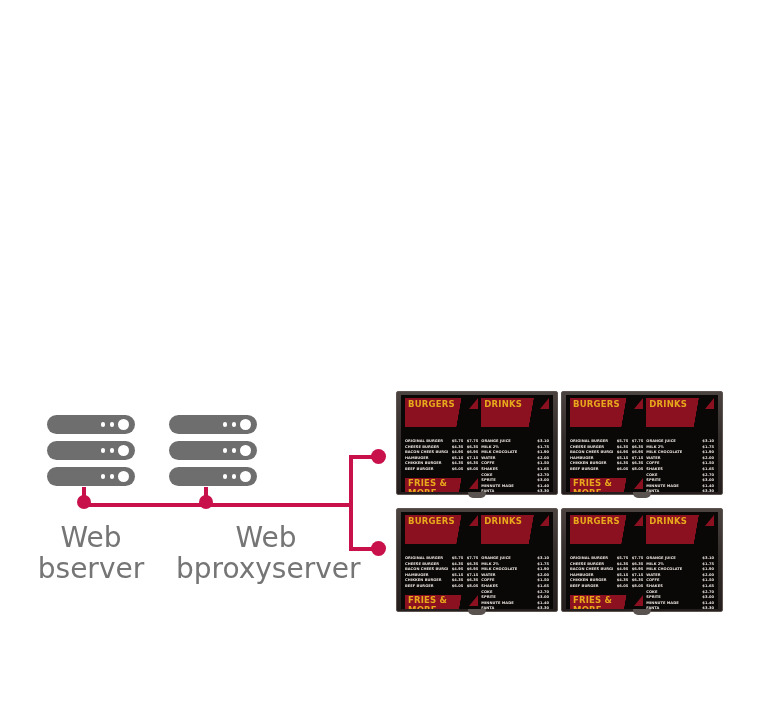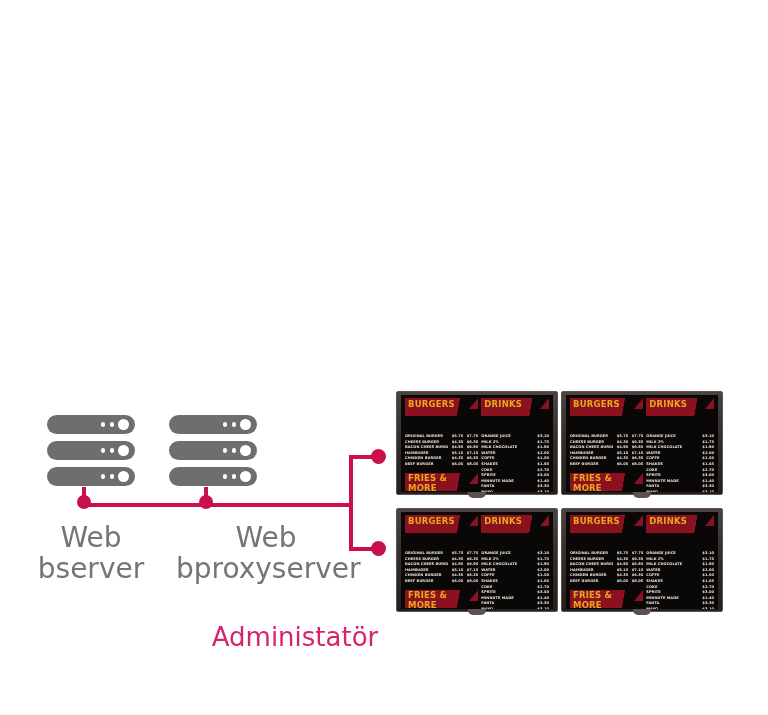--- a/index.html
+++ b/index.html
@@ -170,22 +170,22 @@
     padding-right: 3px;
     box-sizing: border-box;
   }
   .menu-col-right {
     width: 47%;
     box-sizing: border-box;
   }
 
   .sec-head {
     position: relative;
-    height: 18px;
-    margin-bottom: 18px;
+    height: 29px;
+    margin-bottom: 12px;
     background: linear-gradient(100deg, #8b1020 0%, #8b1020 72%, rgba(139,16,32,0) 72.5%);
     overflow: hidden;
   }
   .sec-head::after {
     content: "";
     position: absolute;
     right: 0;
     top: 0;
     width: 0;
     height: 0;
@@ -296,21 +296,20 @@
   <div class="line-h" style="left:349px; top:547px; width:28px;"></div>
   <div class="end-dot" style="left:371px; top:449px;"></div>
   <div class="end-dot" style="left:371px; top:541px;"></div>
 
   <div class="node-label" style="left:21px; top:522px; width:140px;">Web
 bserver</div>
 
   <div class="node-label" style="left:176px; top:522px; width:180px;">Web
 bproxyserver</div>
 
-  <div class="admin-label" style="left:155px; top:622px; width:280px;">Administatör</div>
 
   <div class="display" style="left:396px; top:391px;">
     <div class="bezel"></div>
     <div class="panel">
       <div class="menu-inner menu-template">
           <div class="menu-col-left">
             <div class="sec-head">
               <span>BURGERS</span>
             </div>
             <div class="menu-row">

